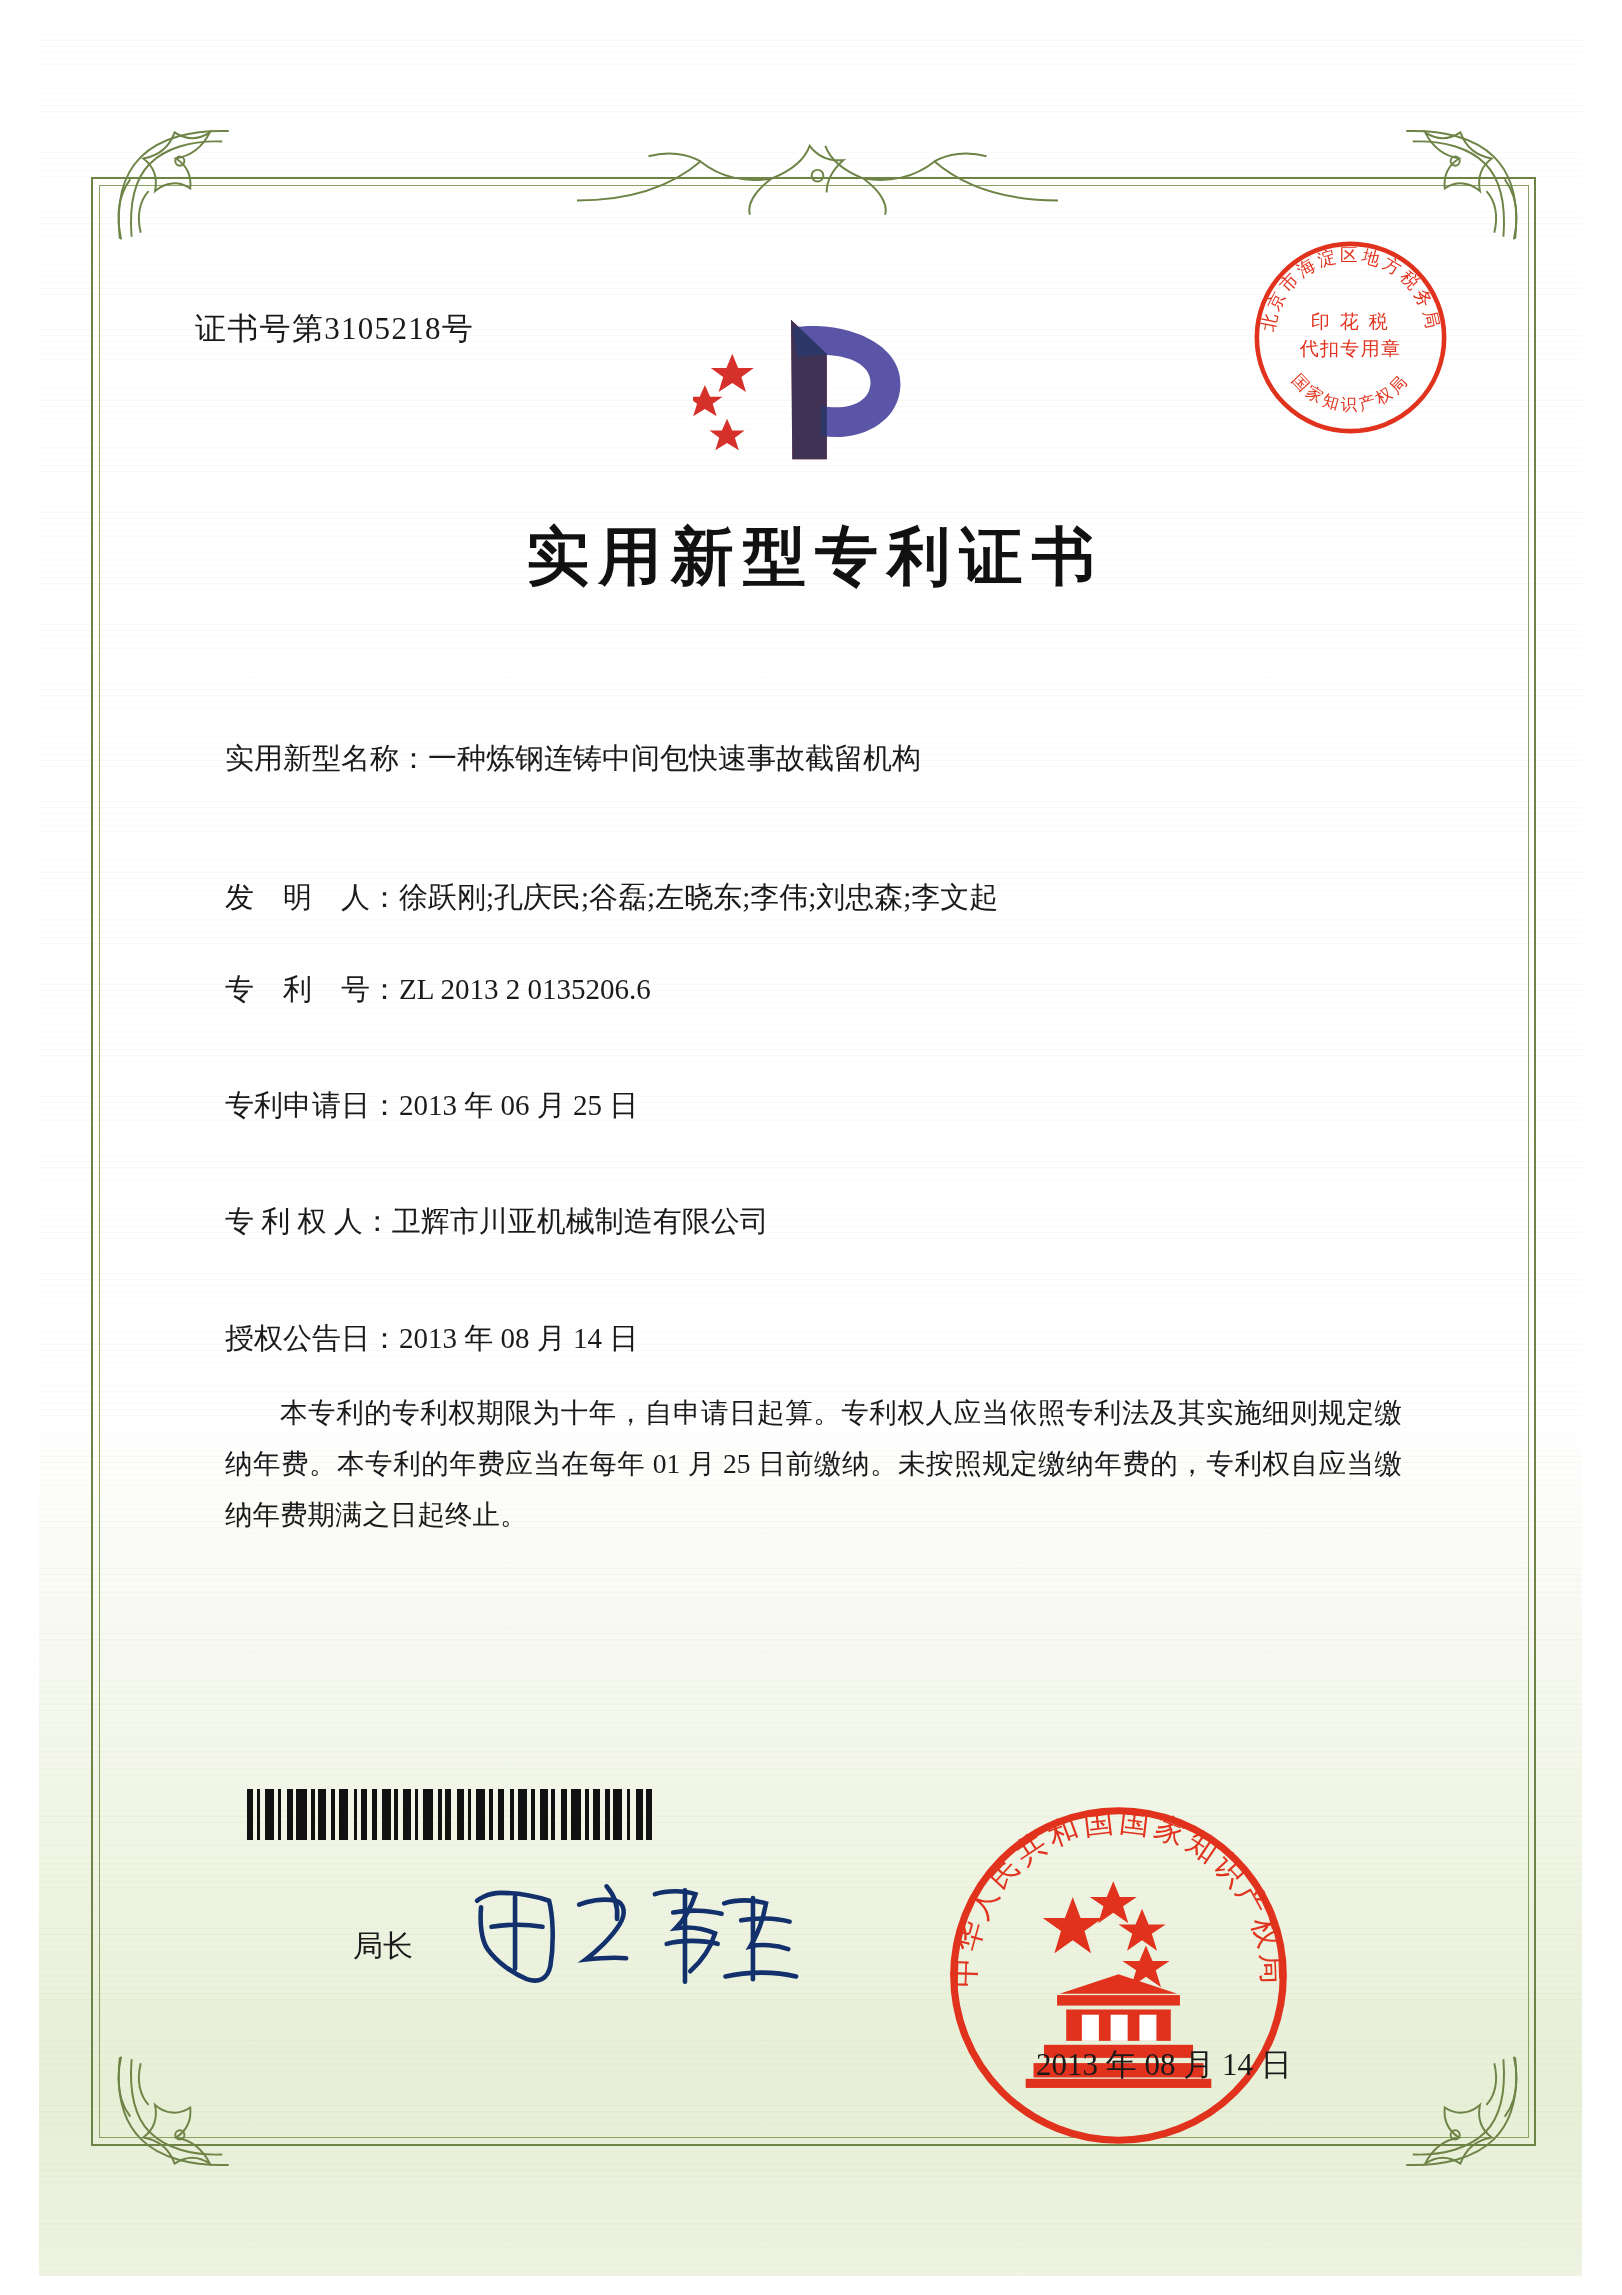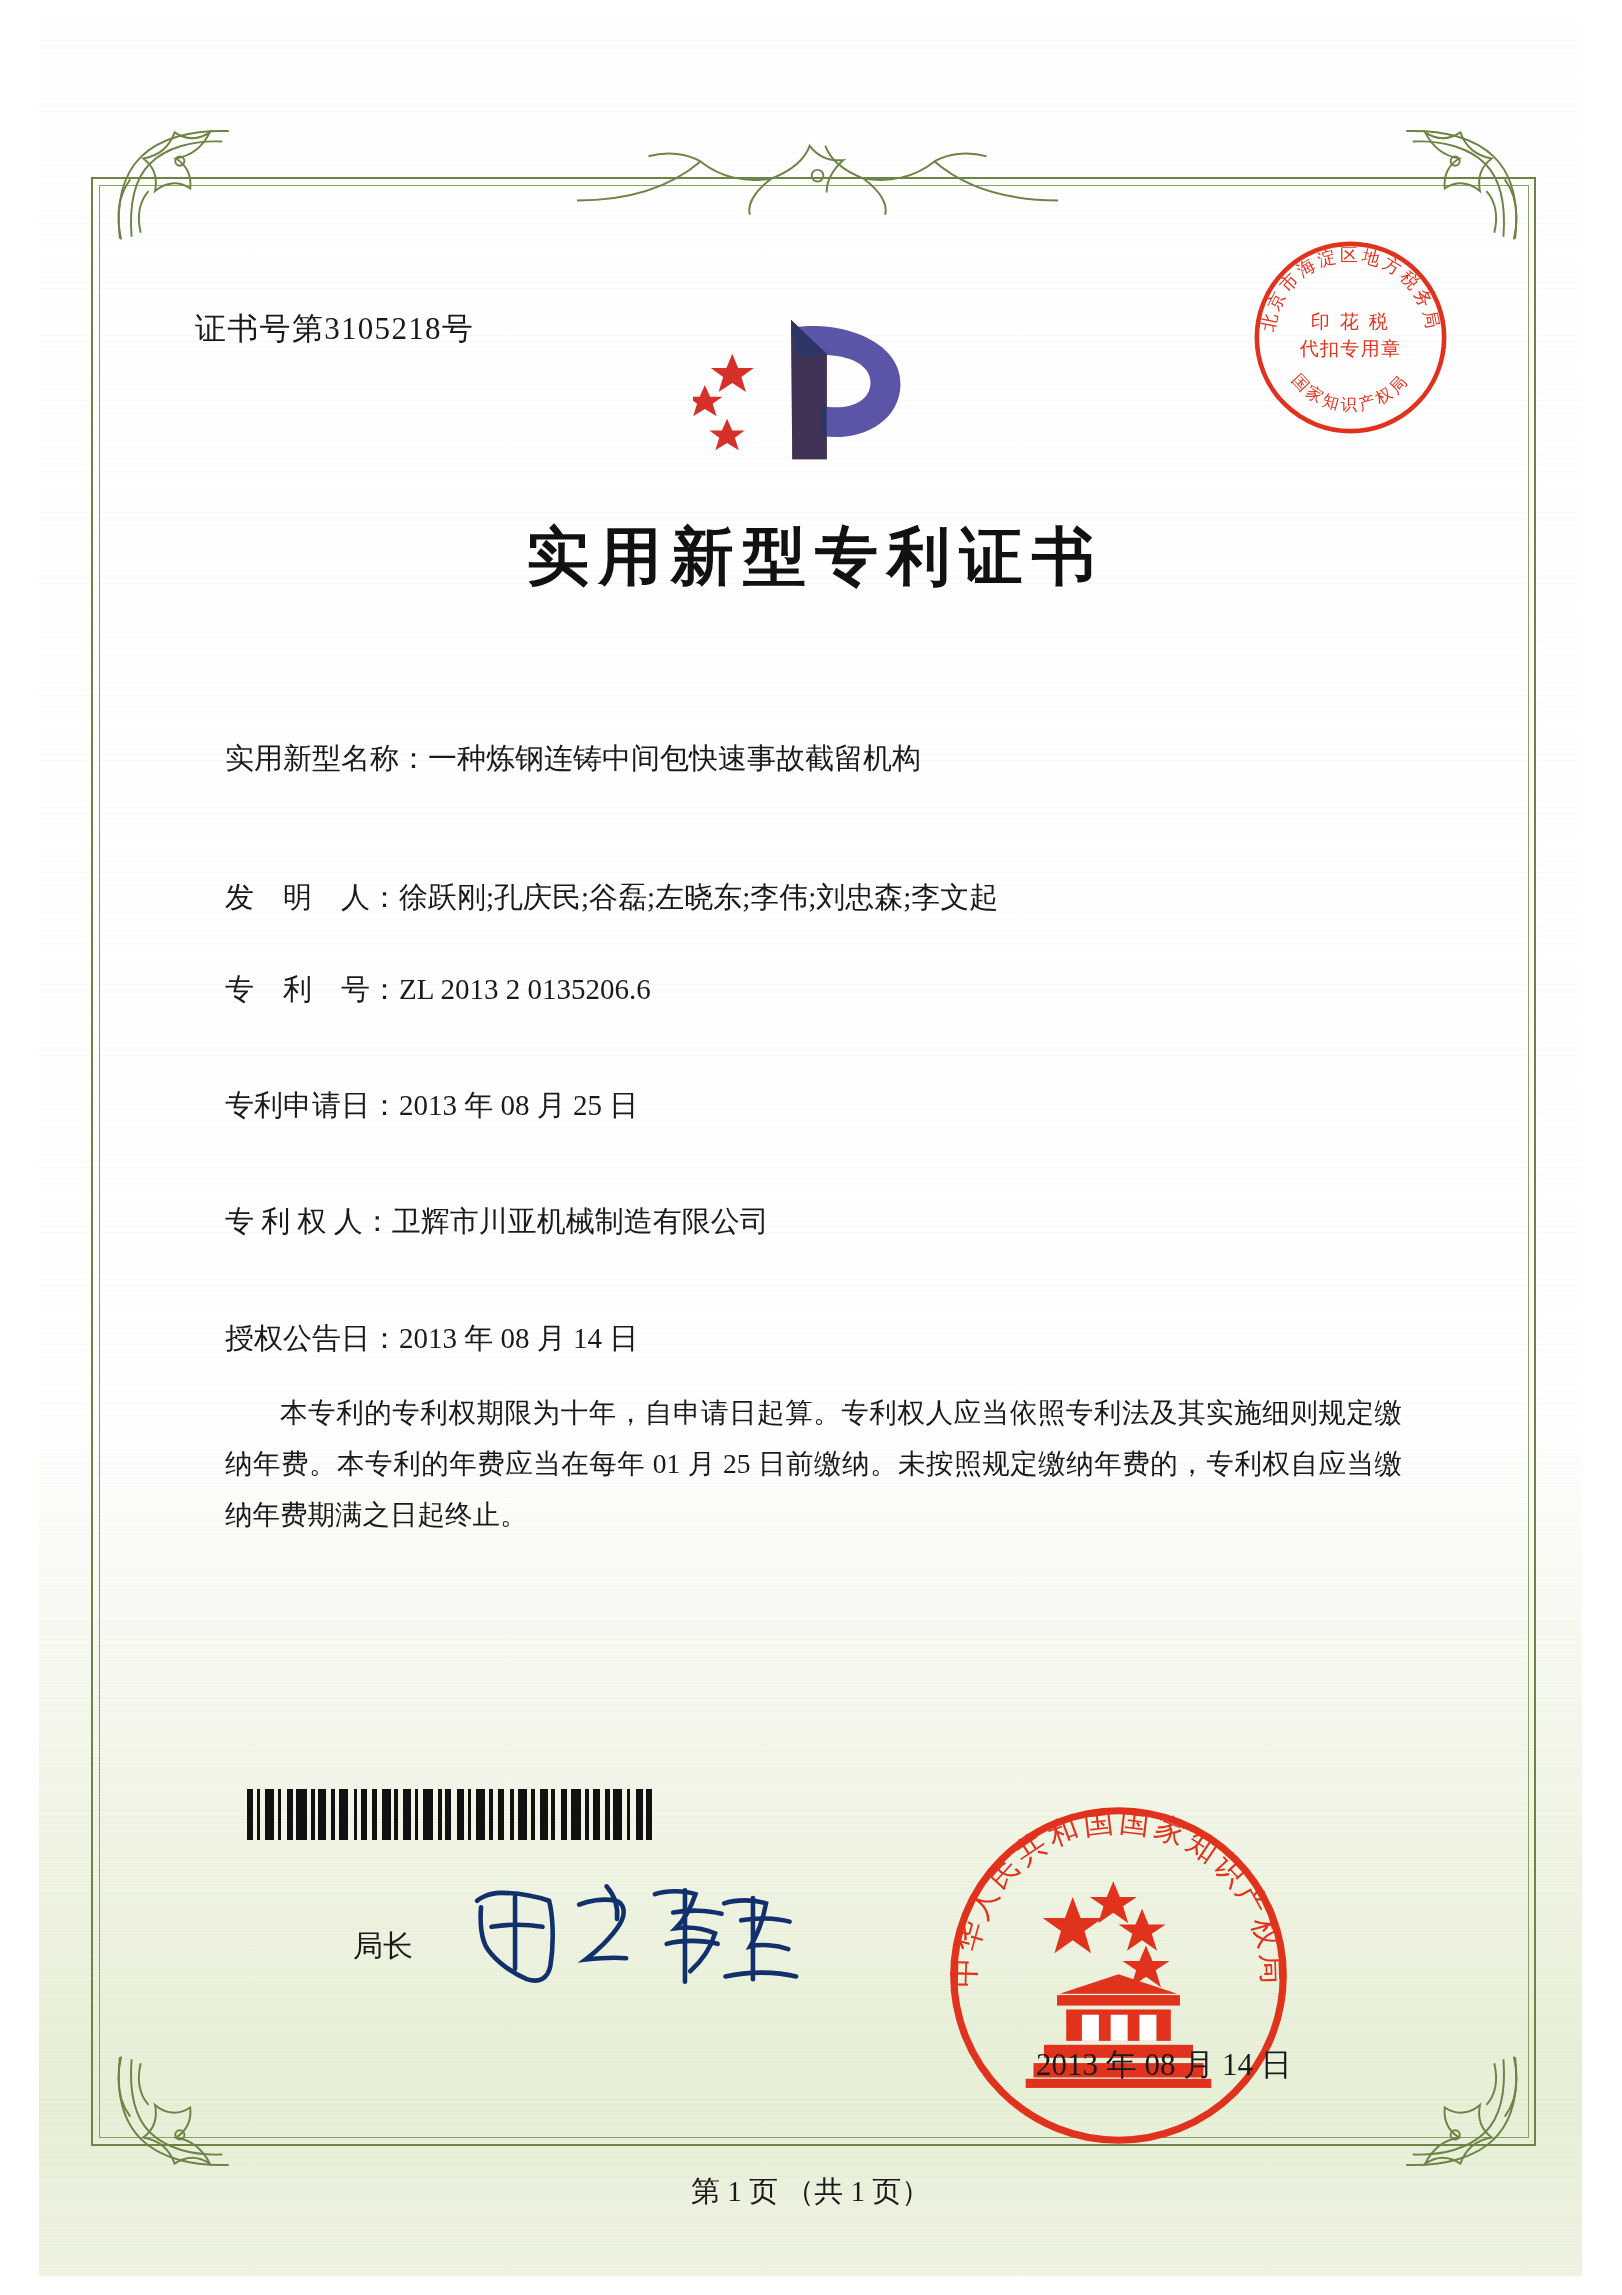--- a/index.html
+++ b/index.html
@@ -317,21 +317,21 @@
   <div class="field f-name">
     <span class="lbl">实用新型名称：</span><span class="val">一种炼钢连铸中间包快速事故截留机构</span>
   </div>
   <div class="field f-inventor">
     <span class="lbl">发　明　人：</span><span class="val">徐跃刚;孔庆民;谷磊;左晓东;李伟;刘忠森;李文起</span>
   </div>
   <div class="field f-patentno">
     <span class="lbl">专　利　号：</span><span class="val">ZL 2013 2 0135206.6</span>
   </div>
   <div class="field f-appdate">
-    <span class="lbl">专利申请日：</span><span class="val">2013 年 08 月 25 日</span>
+    <span class="lbl">专利申请日：</span><span class="val">2013 年 06 月 25 日</span>
   </div>
   <div class="field f-owner">
     <span class="lbl">专 利 权 人：</span><span class="val">卫辉市川亚机械制造有限公司</span>
   </div>
   <div class="field f-grantdate">
     <span class="lbl">授权公告日：</span><span class="val">2013 年 08 月 14 日</span>
   </div>
 
   <div class="body-text">
     <p>本专利的专利权期限为十年，自申请日起算。专利权人应当依照专利法及其实施细则规定缴纳年费。本专利的年费应当在每年 01 月 25 日前缴纳。未按照规定缴纳年费的，专利权自应当缴纳年费期满之日起终止。</p>
@@ -457,16 +457,15 @@
         <rect x="214" y="330" width="26" height="40" fill="#fff"></rect>
         <rect x="258" y="330" width="26" height="40" fill="#fff"></rect>
         <rect x="302" y="330" width="26" height="40" fill="#fff"></rect>
         <polygon points="270,268 360,298 180,298"></polygon>
         <rect x="128" y="428" width="284" height="14"></rect>
       </g>
     </svg>
   </div>
   <div class="seal-date">2013 年 08 月 14 日</div>
 
-  <div class="footer">第 1 页 （共 1 页）</div>
 
 </div>
 
 
 </body></html>

